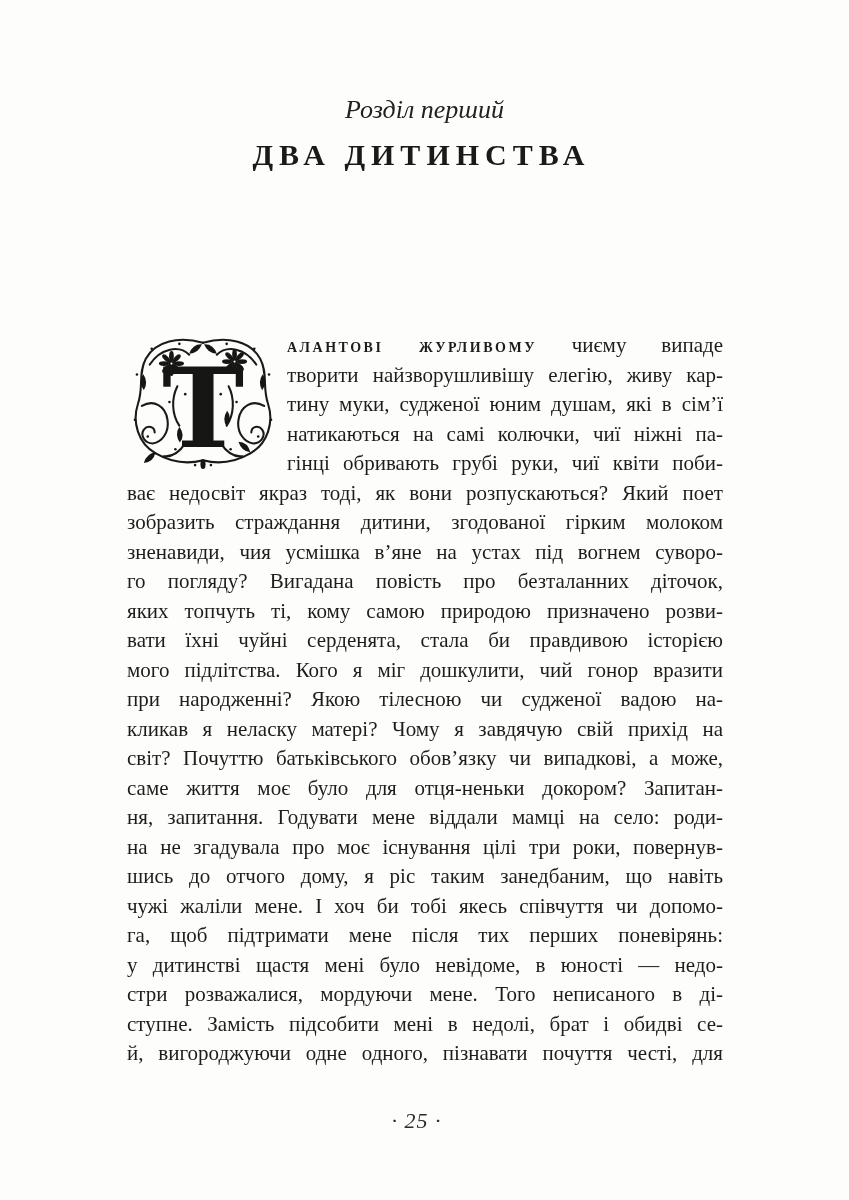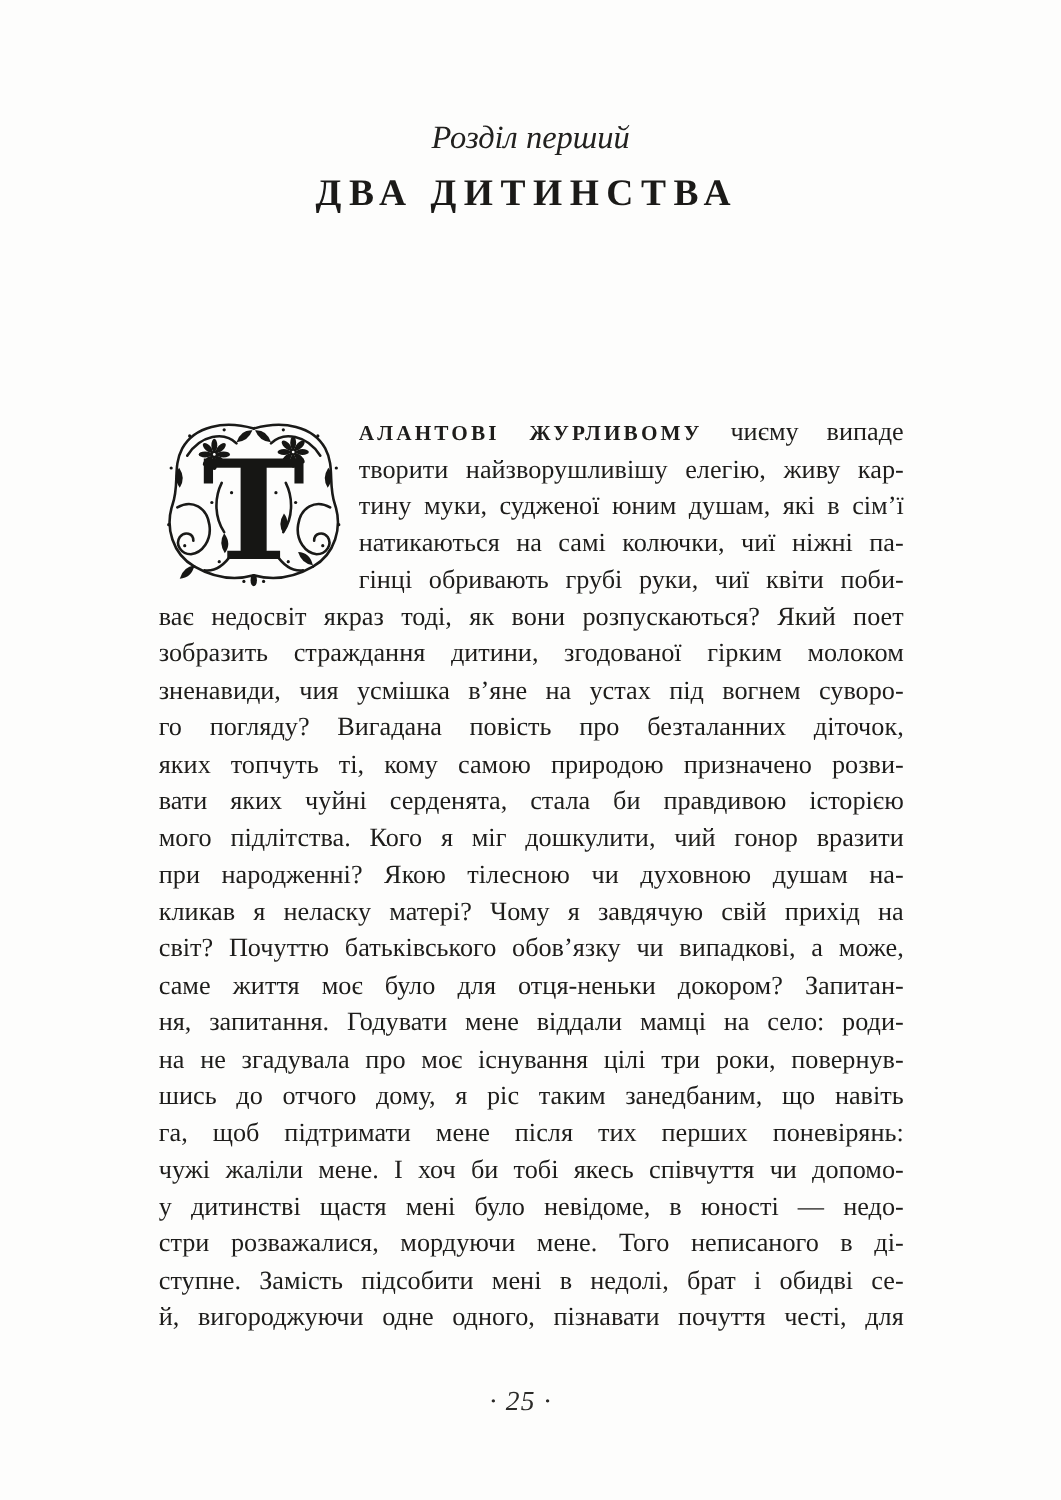--- a/index.html
+++ b/index.html
@@ -38,21 +38,21 @@
     line-height:29.5px;
   }
   .text-block .line {
     text-align:justify;
     text-align-last:justify;
     height:29.5px;
     overflow:hidden;
   }
   .opening-caps {
     font-weight:700;
-    font-size:17px;
+    font-size:14px;
     letter-spacing:2.5px;
   }
 
   .dropcap {
     float:left;
     width:152px;
     height:140px;
     margin:2px 8px 4px 0;
   }
   .dropcap .vine { stroke:#1a1a18; fill:none; stroke-width:2.1; stroke-linecap:round; }
@@ -155,31 +155,31 @@
   <div class="line"><span class="opening-caps">АЛАНТОВІ ЖУРЛИВОМУ</span><span> чиєму випаде</span></div>
       <div class="line">творити найзворушливішу елегію, живу кар-</div>
       <div class="line">тину муки, судженої юним душам, які в сім’ї</div>
       <div class="line">натикаються на самі колючки, чиї ніжні па-</div>
       <div class="line">гінці обривають грубі руки, чиї квіти поби-</div>
       <div class="line">ває недосвіт якраз тоді, як вони розпускаються? Який поет</div>
       <div class="line">зобразить страждання дитини, згодованої гірким молоком</div>
       <div class="line">зненавиди, чия усмішка в’яне на устах під вогнем суворо-</div>
       <div class="line">го погляду? Вигадана повість про безталанних діточок,</div>
       <div class="line">яких топчуть ті, кому самою природою призначено розви-</div>
-      <div class="line">вати яких чуйні серденята, стала би правдивою історією</div>
+      <div class="line">вати їхні чуйні серденята, стала би правдивою історією</div>
       <div class="line">мого підлітства. Кого я міг дошкулити, чий гонор вразити</div>
-      <div class="line">при народженні? Якою тілесною чи духовною душам на-</div>
+      <div class="line">при народженні? Якою тілесною чи судженої вадою на-</div>
       <div class="line">кликав я неласку матері? Чому я завдячую свій прихід на</div>
       <div class="line">світ? Почуттю батьківського обов’язку чи випадкові, а може,</div>
       <div class="line">саме життя моє було для отця-неньки докором? Запитан-</div>
       <div class="line">ня, запитання. Годувати мене віддали мамці на село: роди-</div>
       <div class="line">на не згадувала про моє існування цілі три роки, повернув-</div>
       <div class="line">шись до отчого дому, я ріс таким занедбаним, що навіть</div>
+      <div class="line">чужі жаліли мене. І хоч би тобі якесь співчуття чи допомо-</div>
       <div class="line">га, щоб підтримати мене після тих перших поневірянь:</div>
-      <div class="line">чужі жаліли мене. І хоч би тобі якесь співчуття чи допомо-</div>
       <div class="line">у дитинстві щастя мені було невідоме, в юності — недо-</div>
       <div class="line">стри розважалися, мордуючи мене. Того неписаного в ді-</div>
       <div class="line">ступне. Замість підсобити мені в недолі, брат і обидві се-</div>
       <div class="line">й, вигороджуючи одне одного, пізнавати почуття честі, для</div>
     </div>
 
   <div class="folio">· 25 ·</div>
 </div>
 
 </body></html>

